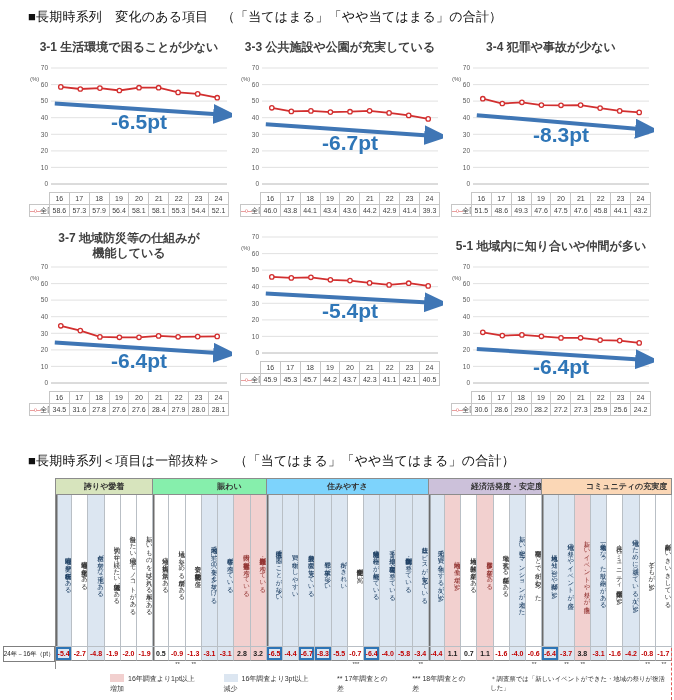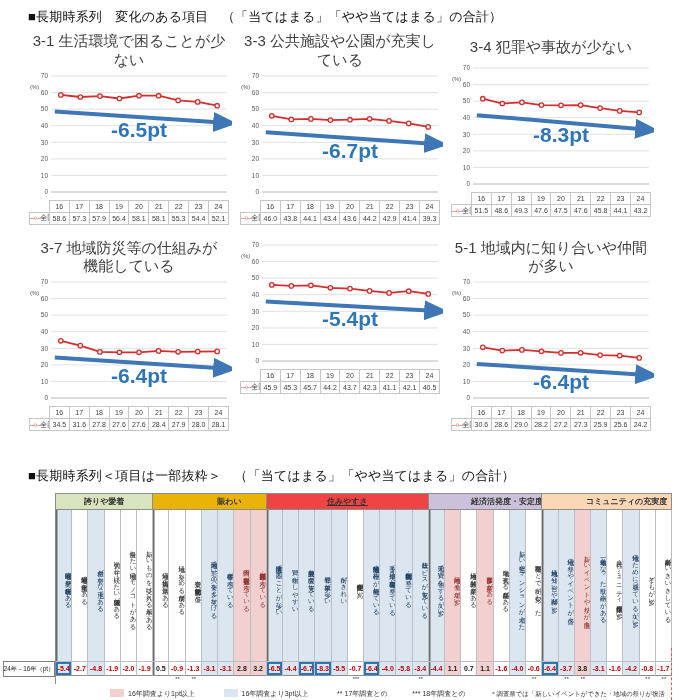--- a/index.html
+++ b/index.html
@@ -2,21 +2,21 @@
 <html><head>
 <meta charset="utf-8">
 <style>
   html,body{margin:0;padding:0;background:#fff;}
   body{width:674px;height:700px;overflow:hidden;font-family:"Liberation Sans","DejaVu Sans",sans-serif;color:#222;position:relative;}
   .sec-title{font-size:13px;font-weight:normal;color:#111;margin:8px 0 0 28px;letter-spacing:.2px;}
   
   .charts{display:grid;grid-template-columns:repeat(3,206px);column-gap:5px;row-gap:14px;margin:6px 0 0 26px;}
   .chart{width:206px;}
   .chart-title{min-height:30px;display:flex;align-items:center;justify-content:center;text-align:center;
-    font-size:15px;font-weight:normal;color:#404040;white-space:pre-line;line-height:1.25;}
+    font-size:12px;font-weight:bold;color:#404040;white-space:pre-line;line-height:1.25;}
   .chart svg{display:block;}
   table.ct{border-collapse:collapse;width:200px;margin-left:3px;table-layout:fixed;}
   table.ct td{border:1px solid #c6c6c6;font-size:7px;color:#404040;text-align:center;height:11px;padding:0;overflow:hidden;}
   table.ct td.blank{border:none;}
   table.ct td.lg{width:44px;white-space:nowrap;}
   table.ct .sym{color:#d22f2f;font-size:6.5px;letter-spacing:-1px;}
   
   .sum-wrap{display:flex;margin:8px 0 0 3px;}
   .sum-left{width:52px;display:flex;flex-direction:column;}
   .sum-left .sp1{height:16px;}
@@ -458,22 +458,22 @@
 <div class="sec-title" style="margin-top:36px;">■長期時系列＜項目は一部抜粋＞　（「当てはまる」「やや当てはまる」の合計）</div>
 
 <div class="sum-wrap">
   <div class="sum-left">
     <div class="sp1"></div>
       <div class="sp2"></div>
     <div class="rowlab">24年－16年（pt）</div>
   </div>
   <div class="sum-grid">
       <div class="cat" style="grid-column: span 6; background: rgb(215, 228, 189);">誇りや愛着</div>
-      <div class="cat" style="grid-column: span 7; background: #eab308; padding-left: 40px;">賑わい</div>
-      <div class="cat" style="grid-column: span 10; background: #ef4444; text-decoration: underline;">住みやすさ</div>
+      <div class="cat" style="grid-column: span 7; background: #86efac; padding-left: 40px;">賑わい</div>
+      <div class="cat" style="grid-column: span 10; background: #7dd3fc;">住みやすさ</div>
       <div class="cat" style="grid-column: span 7; background: rgb(204, 193, 218); padding-left: 44px;">経済活発度・安定度</div>
       <div class="cat" style="grid-column: span 8; background: rgb(251, 215, 182); padding-left: 40px;">コミュニティの充実度</div>
       <div class="tcell h-down gs">地域固有の歴史や伝統行事がある</div>
       <div class="tcell">地域固有の生活文化がある</div>
       <div class="tcell h-down">自然が豊かな土地である</div>
       <div class="tcell">大切に守り続けたい地域資源がある</div>
       <div class="tcell">自慢したい地域のモノ・コトがある</div>
       <div class="tcell">新しいものを受け入れる風土がある</div>
       <div class="tcell gs">地域の商店（街）に活気がある</div>
       <div class="tcell">地域に楽しめる場所がある</div>

